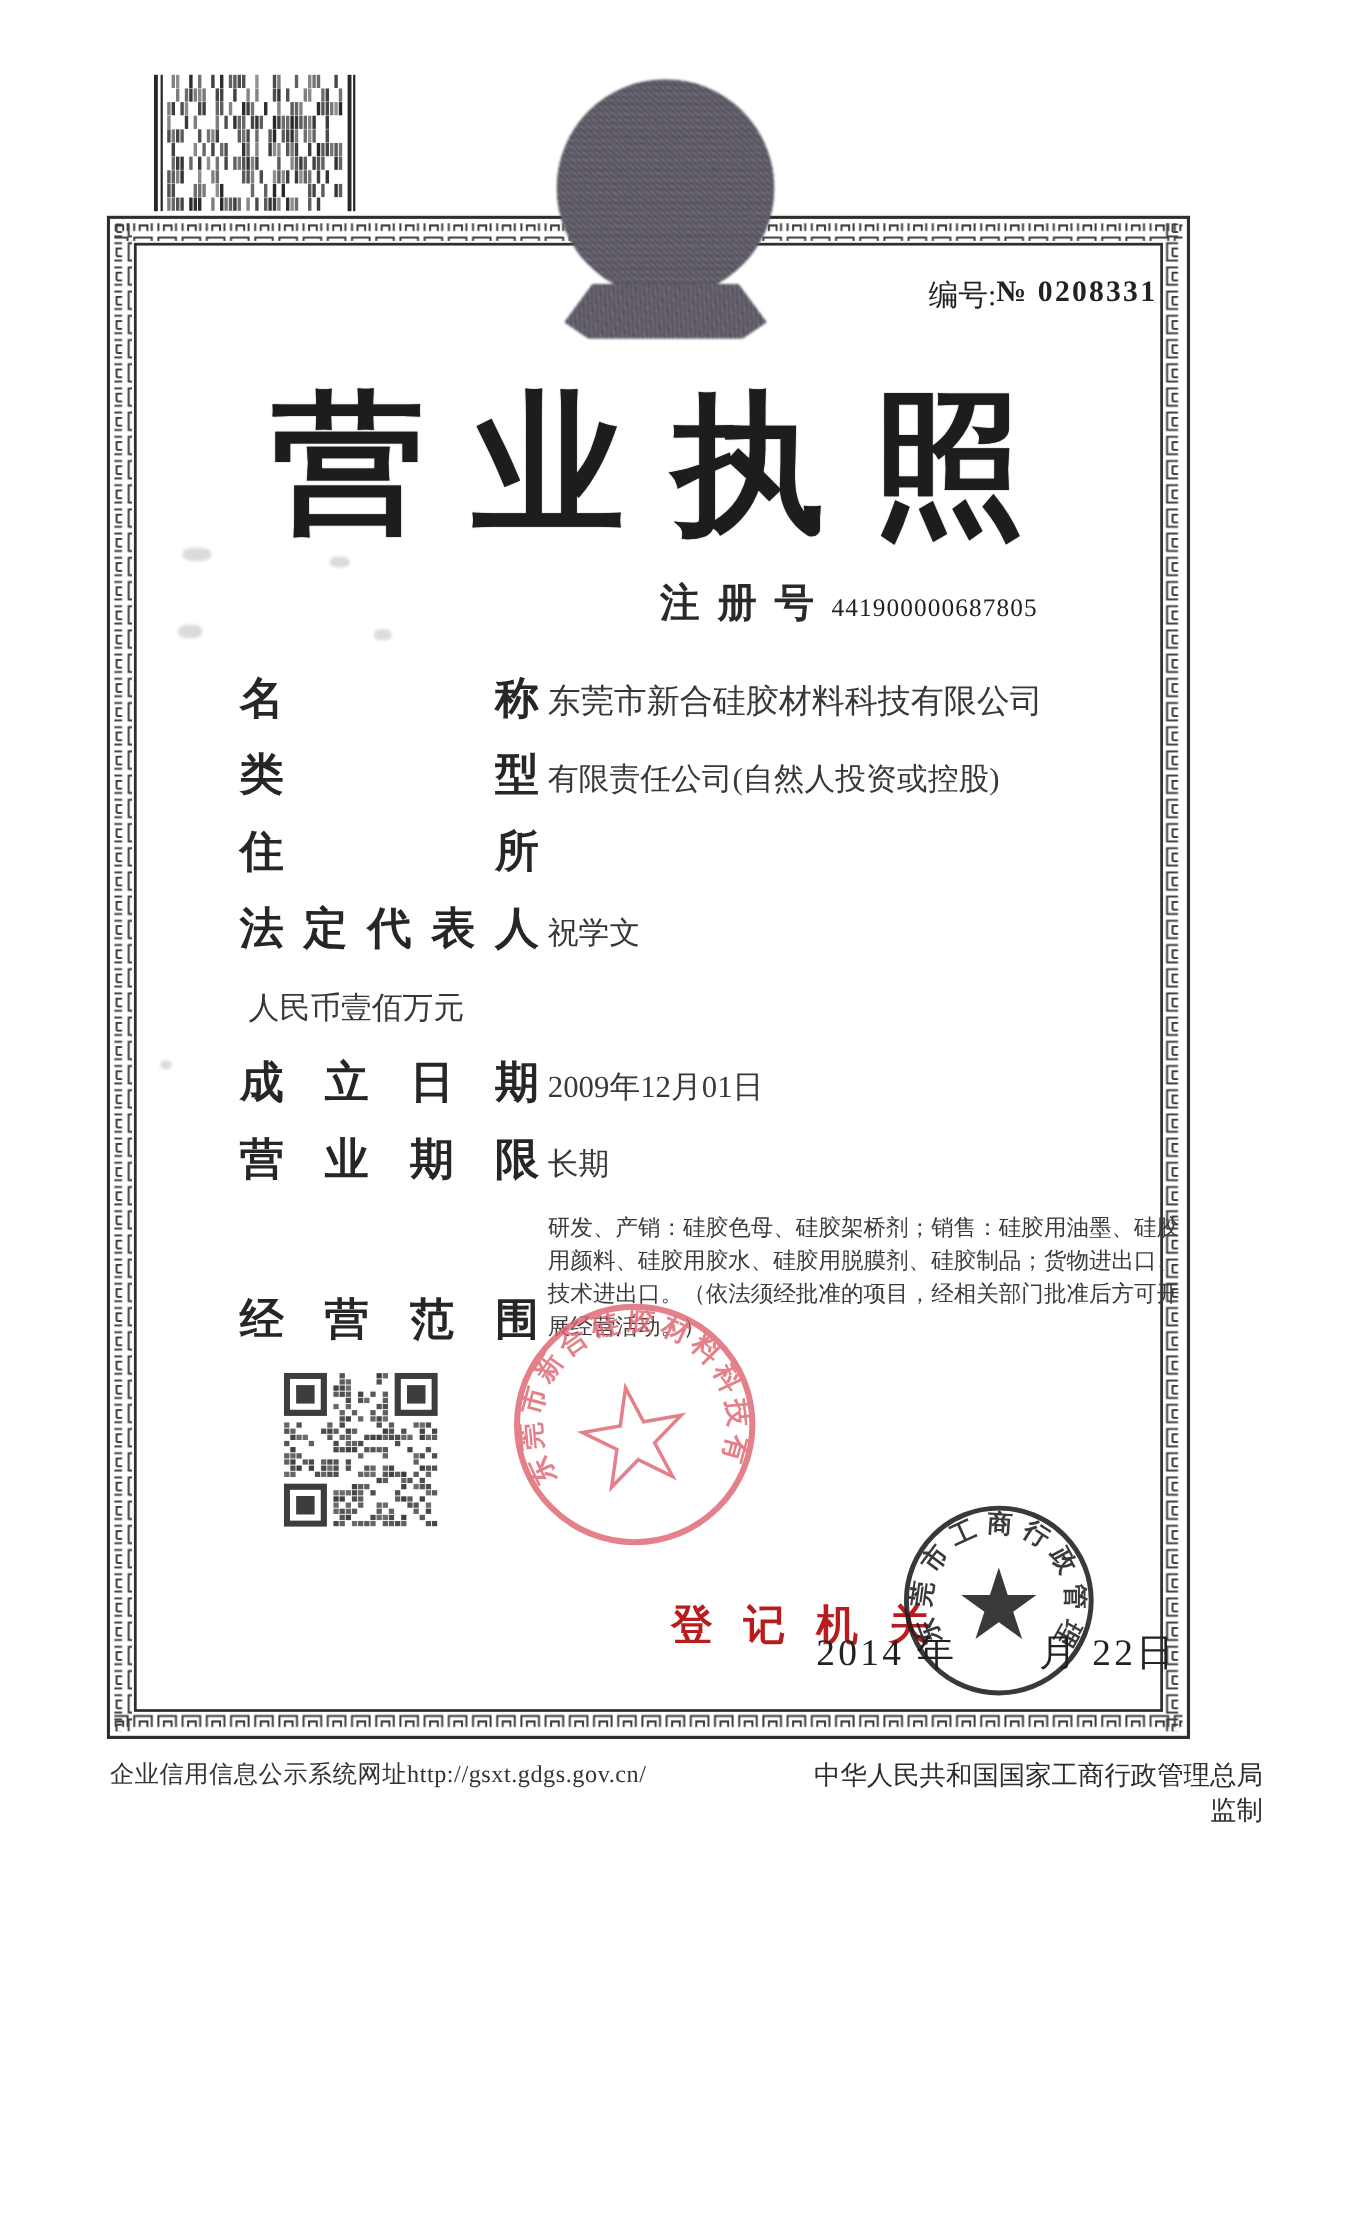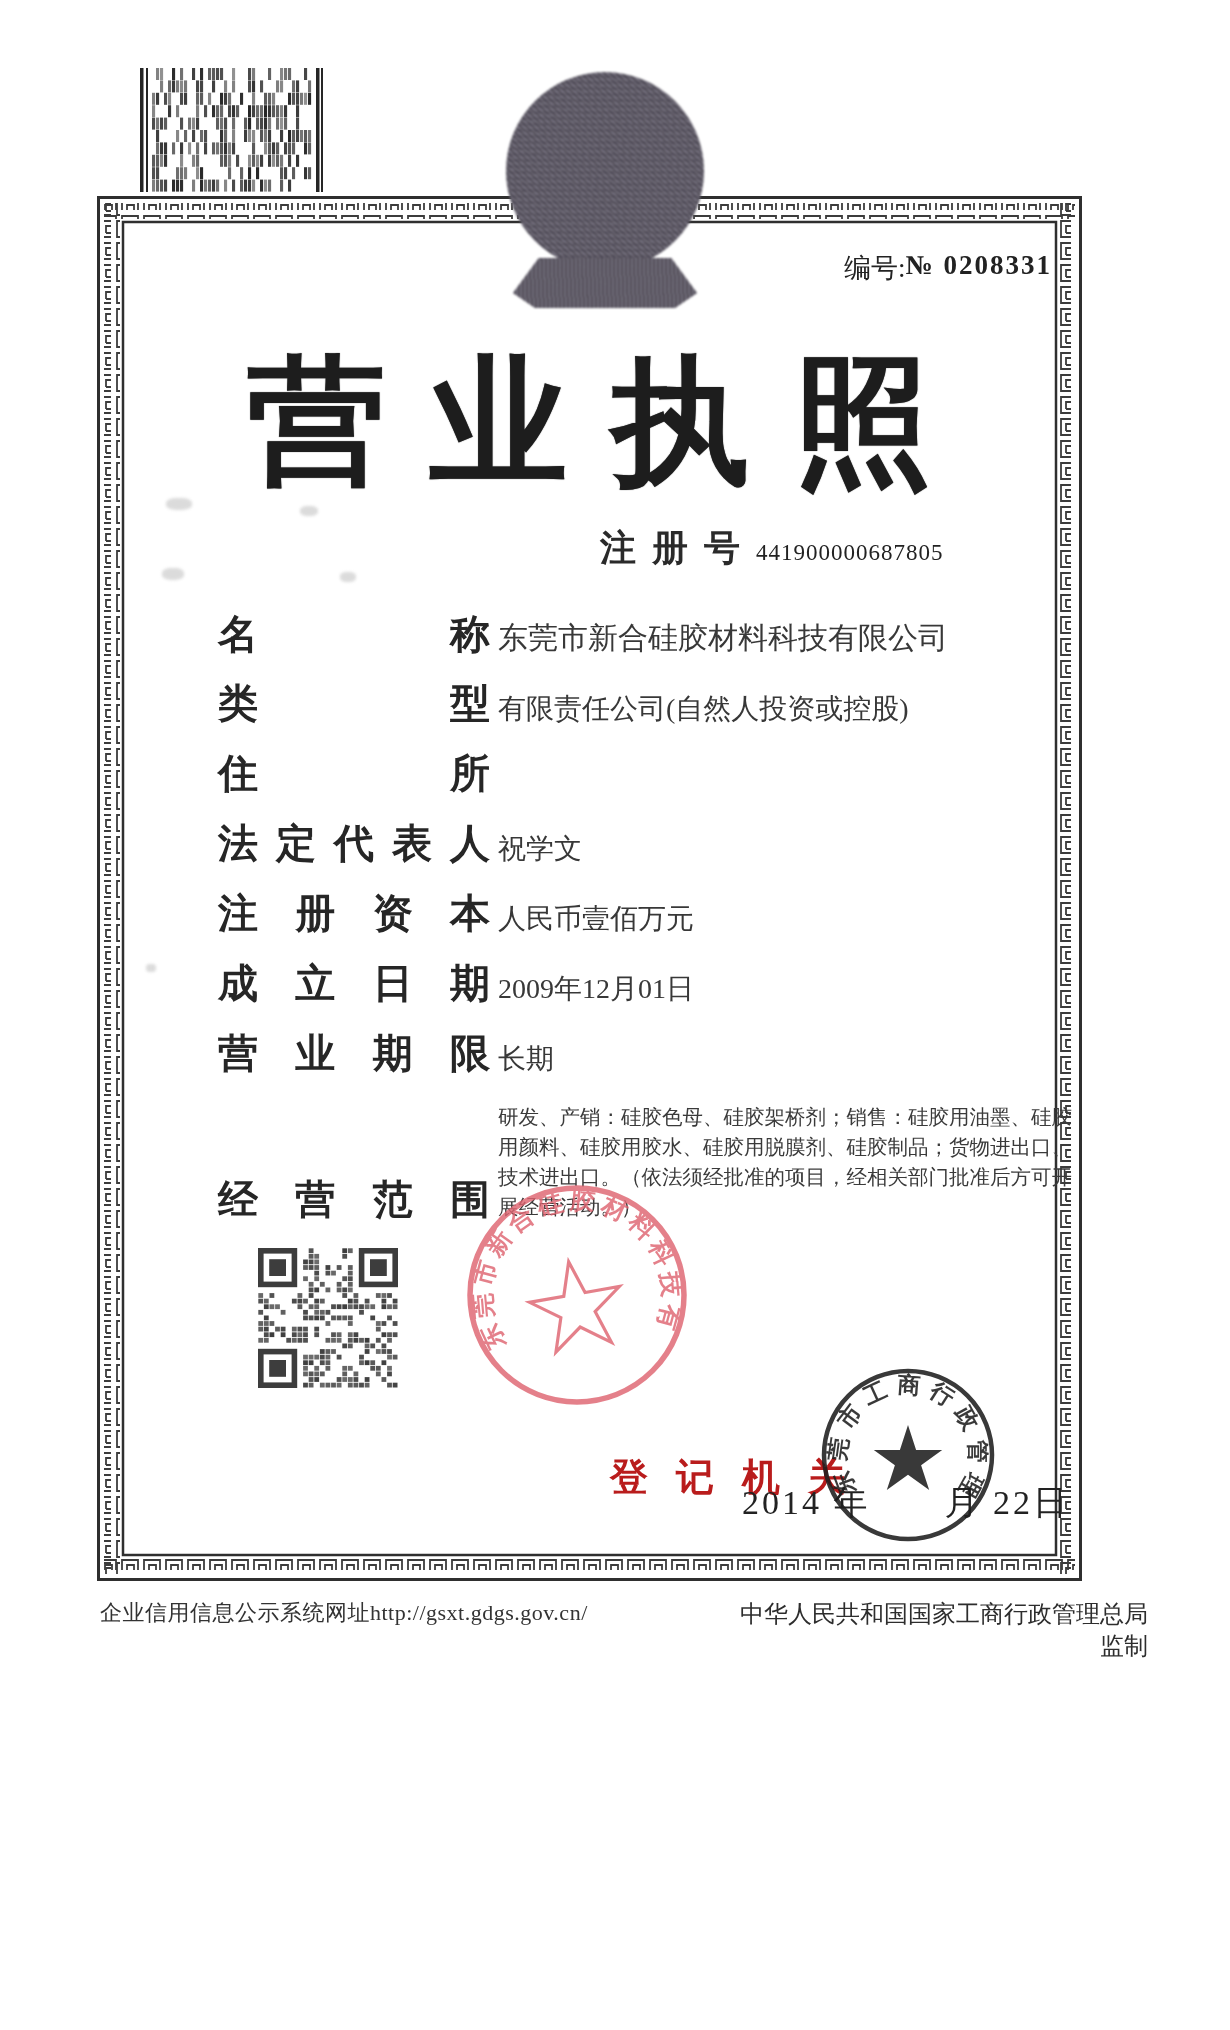--- a/index.html
+++ b/index.html
@@ -351,21 +351,20 @@
   <div class="fvalue">有限责任公司(自然人投资或控股)</div>
 </div>
 <div class="row" style="top:752px">
   <div class="flabel">住所</div>
 </div>
 <div class="row" style="top:822px">
   <div class="flabel">法定代表人</div>
   <div class="fvalue">祝学文</div>
 </div>
 <div class="row" style="top:892px">
-  <div class="flabel">注册资本</div>
   <div class="fvalue">人民币壹佰万元</div>
 </div>
 <div class="row" style="top:962px">
   <div class="flabel">成立日期</div>
   <div class="fvalue">2009年12月01日</div>
 </div>
 <div class="row" style="top:1032px">
   <div class="flabel">营业期限</div>
   <div class="fvalue">长期</div>
 </div>

